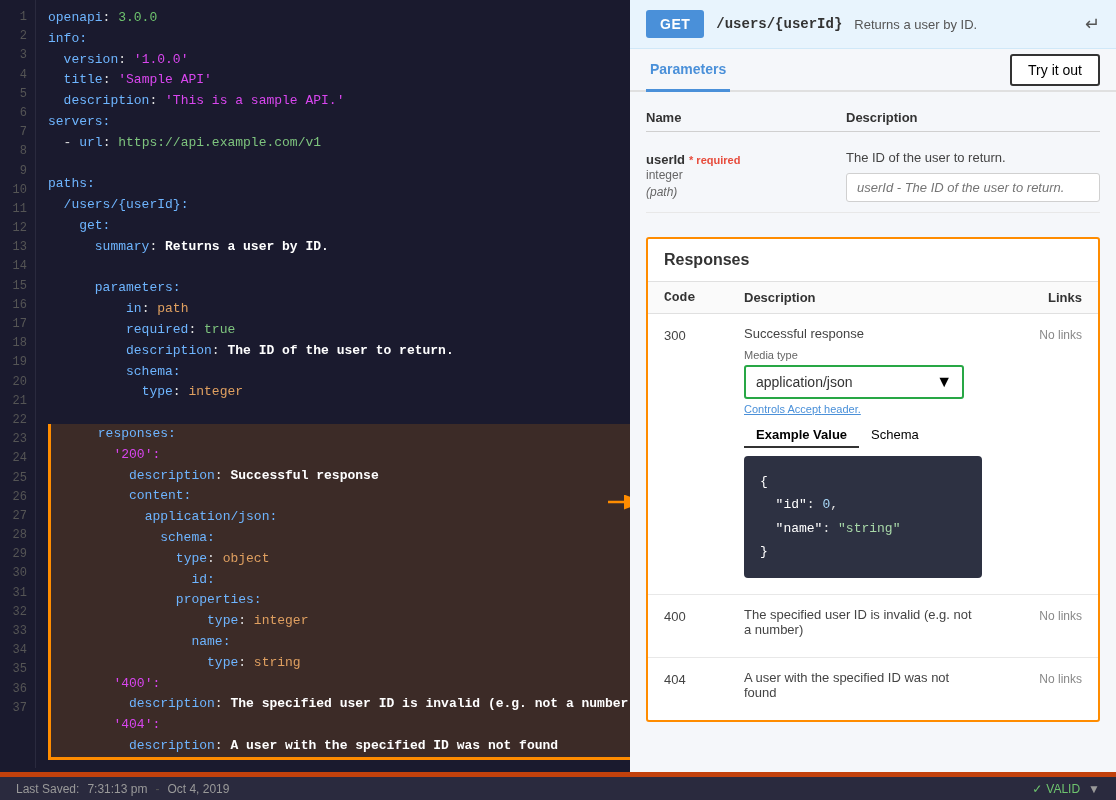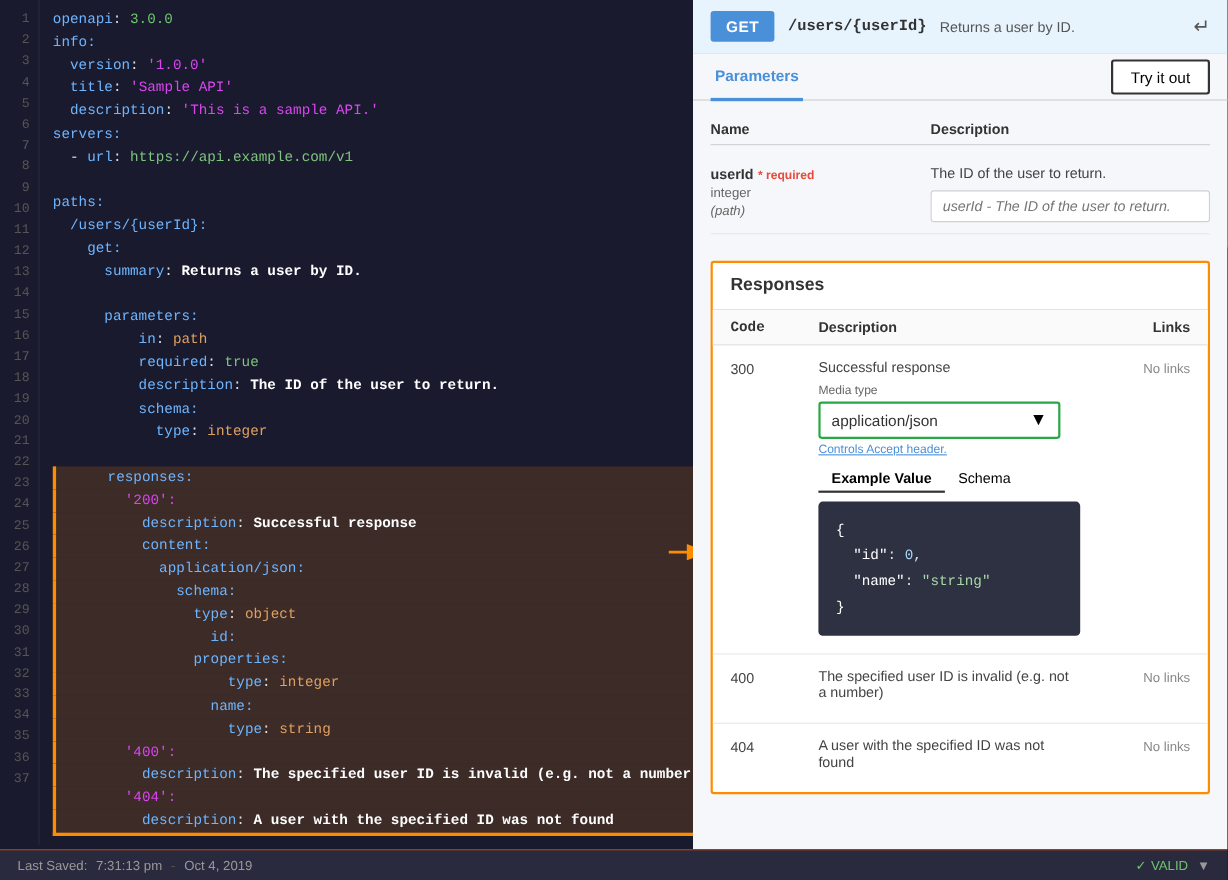--- a/index.html
+++ b/index.html
@@ -395,21 +395,21 @@
     
     .status-bar {
       background: #2a2a3e;
       height: 28px;
       display: flex;
       align-items: center;
       padding: 0 16px;
       gap: 8px;
       color: #999;
       font-size: 12px;
-      border-top: 1px solid #c2410c;
+      border-top: 5px solid #c2410c;
     }
 
     .status-valid {
       color: #6ec46e;
       display: flex;
       align-items: center;
       gap: 4px;
     }
 
     .status-separator {

